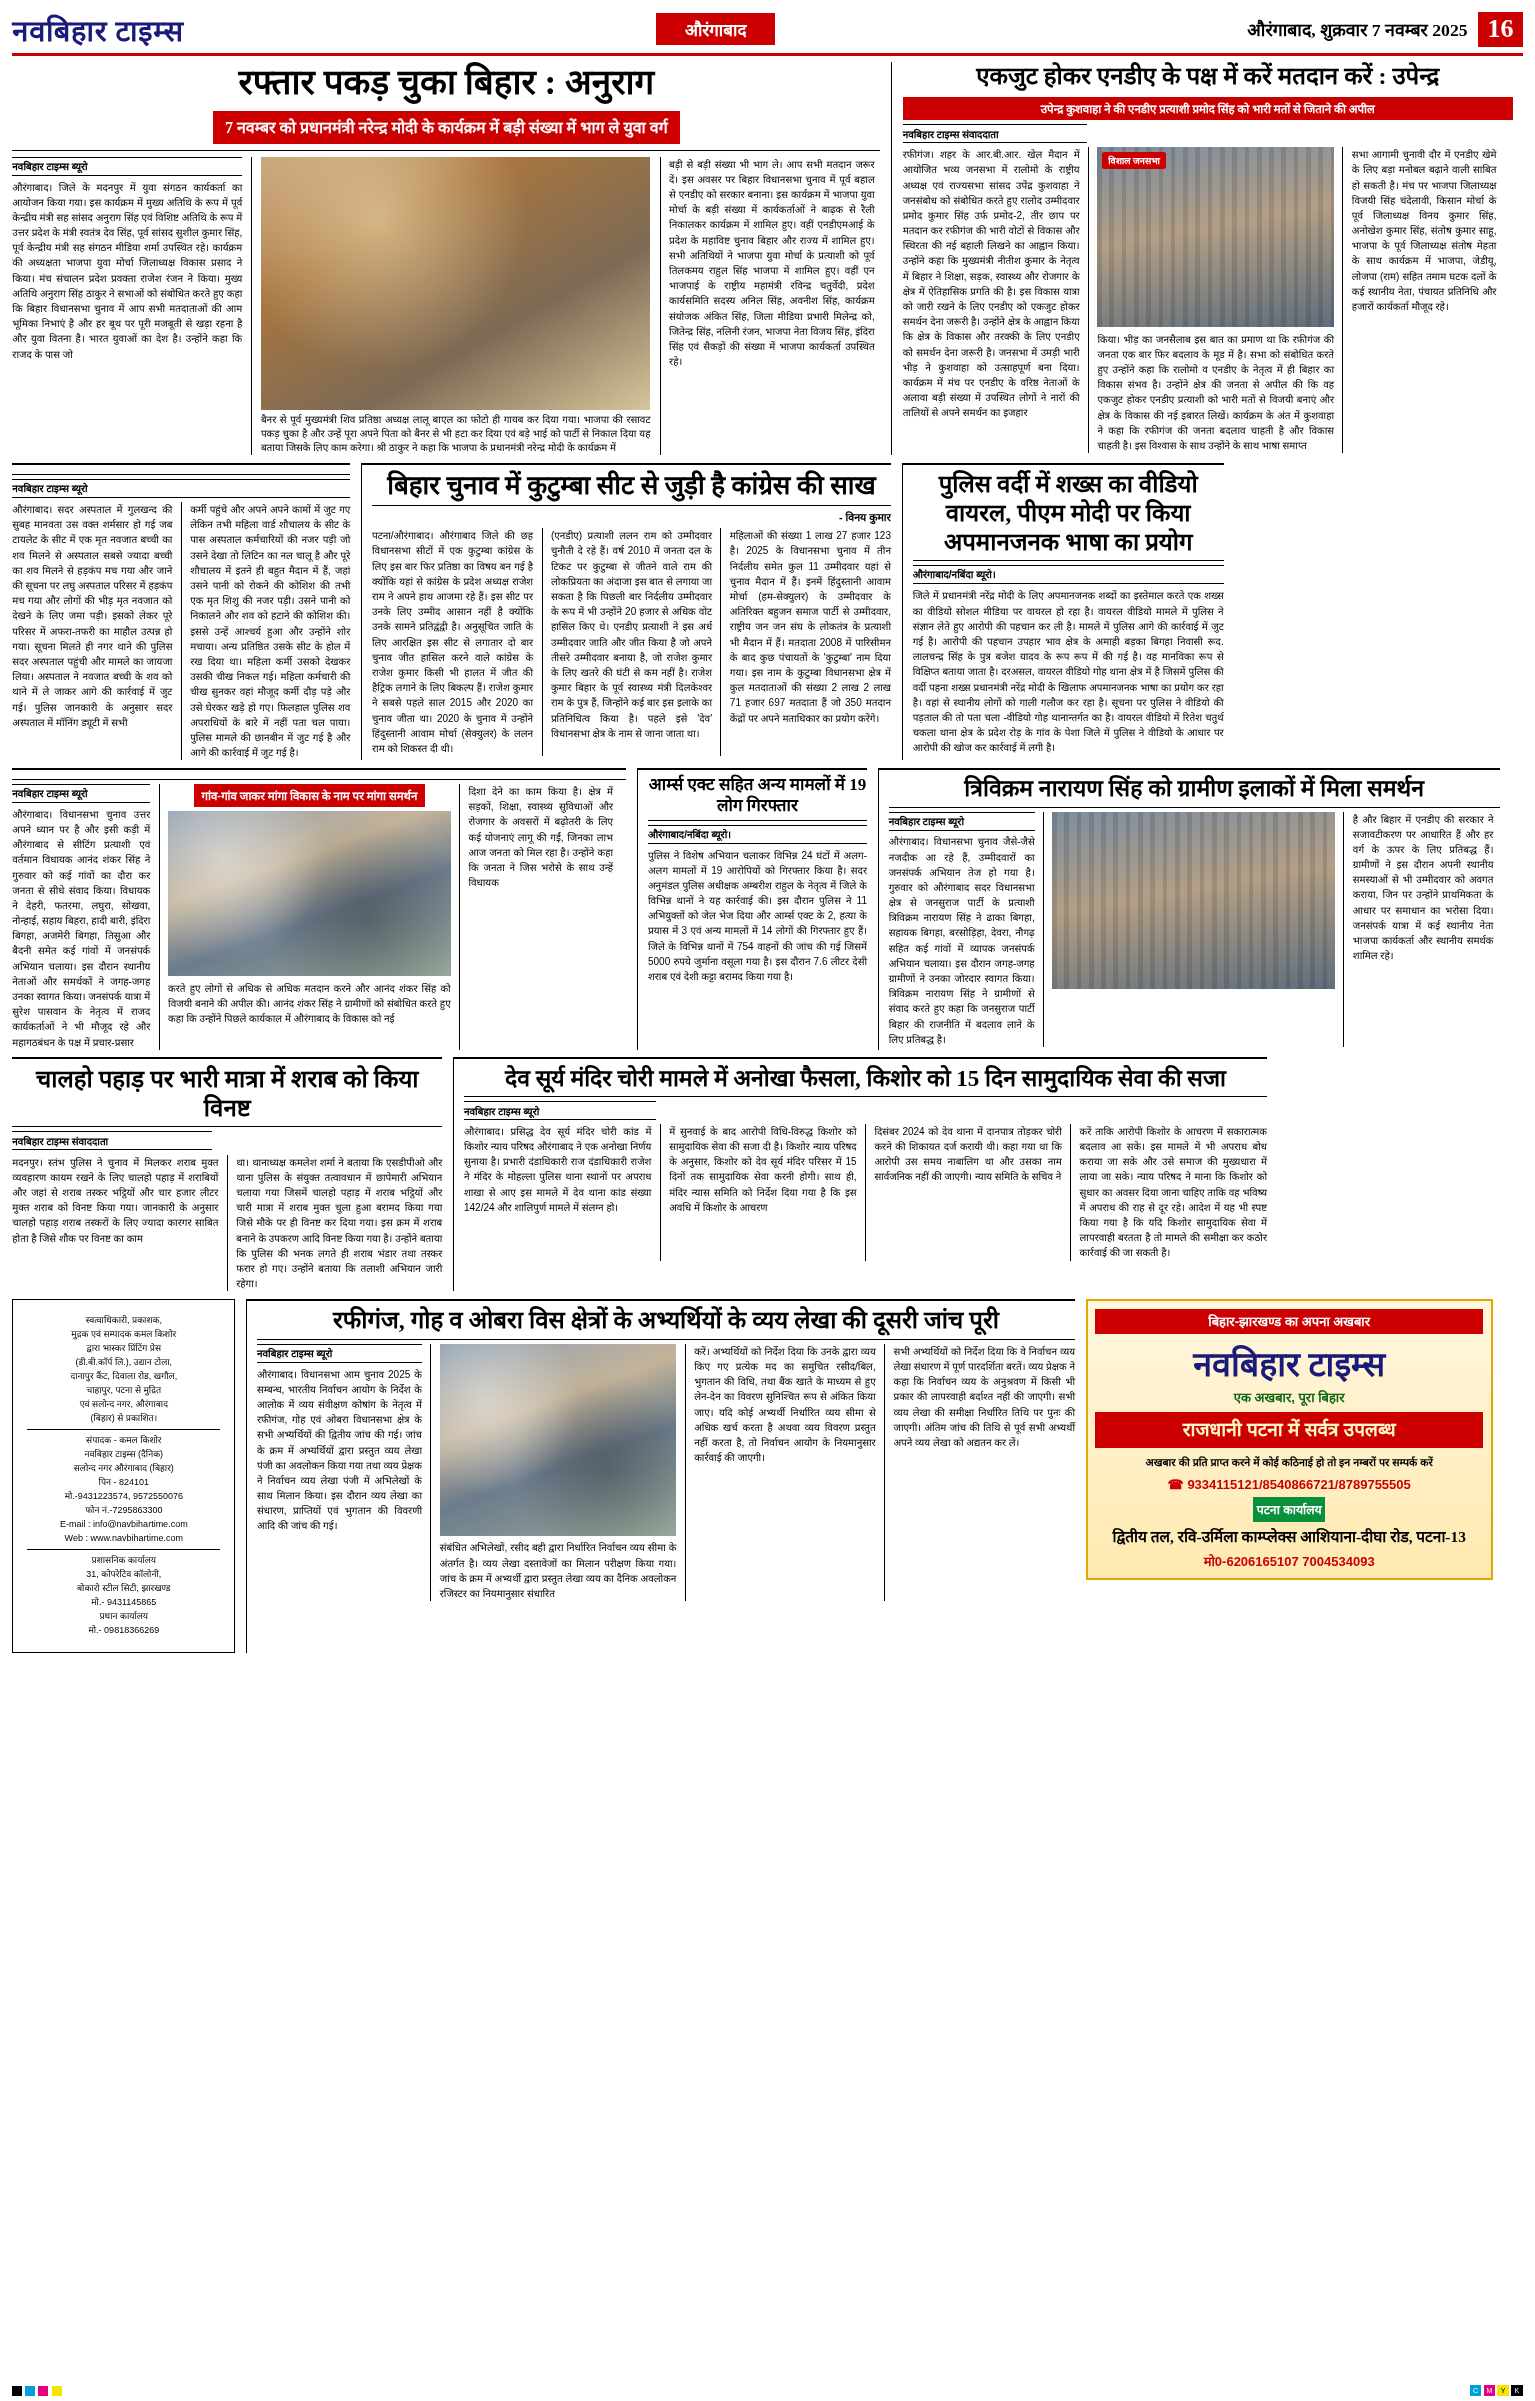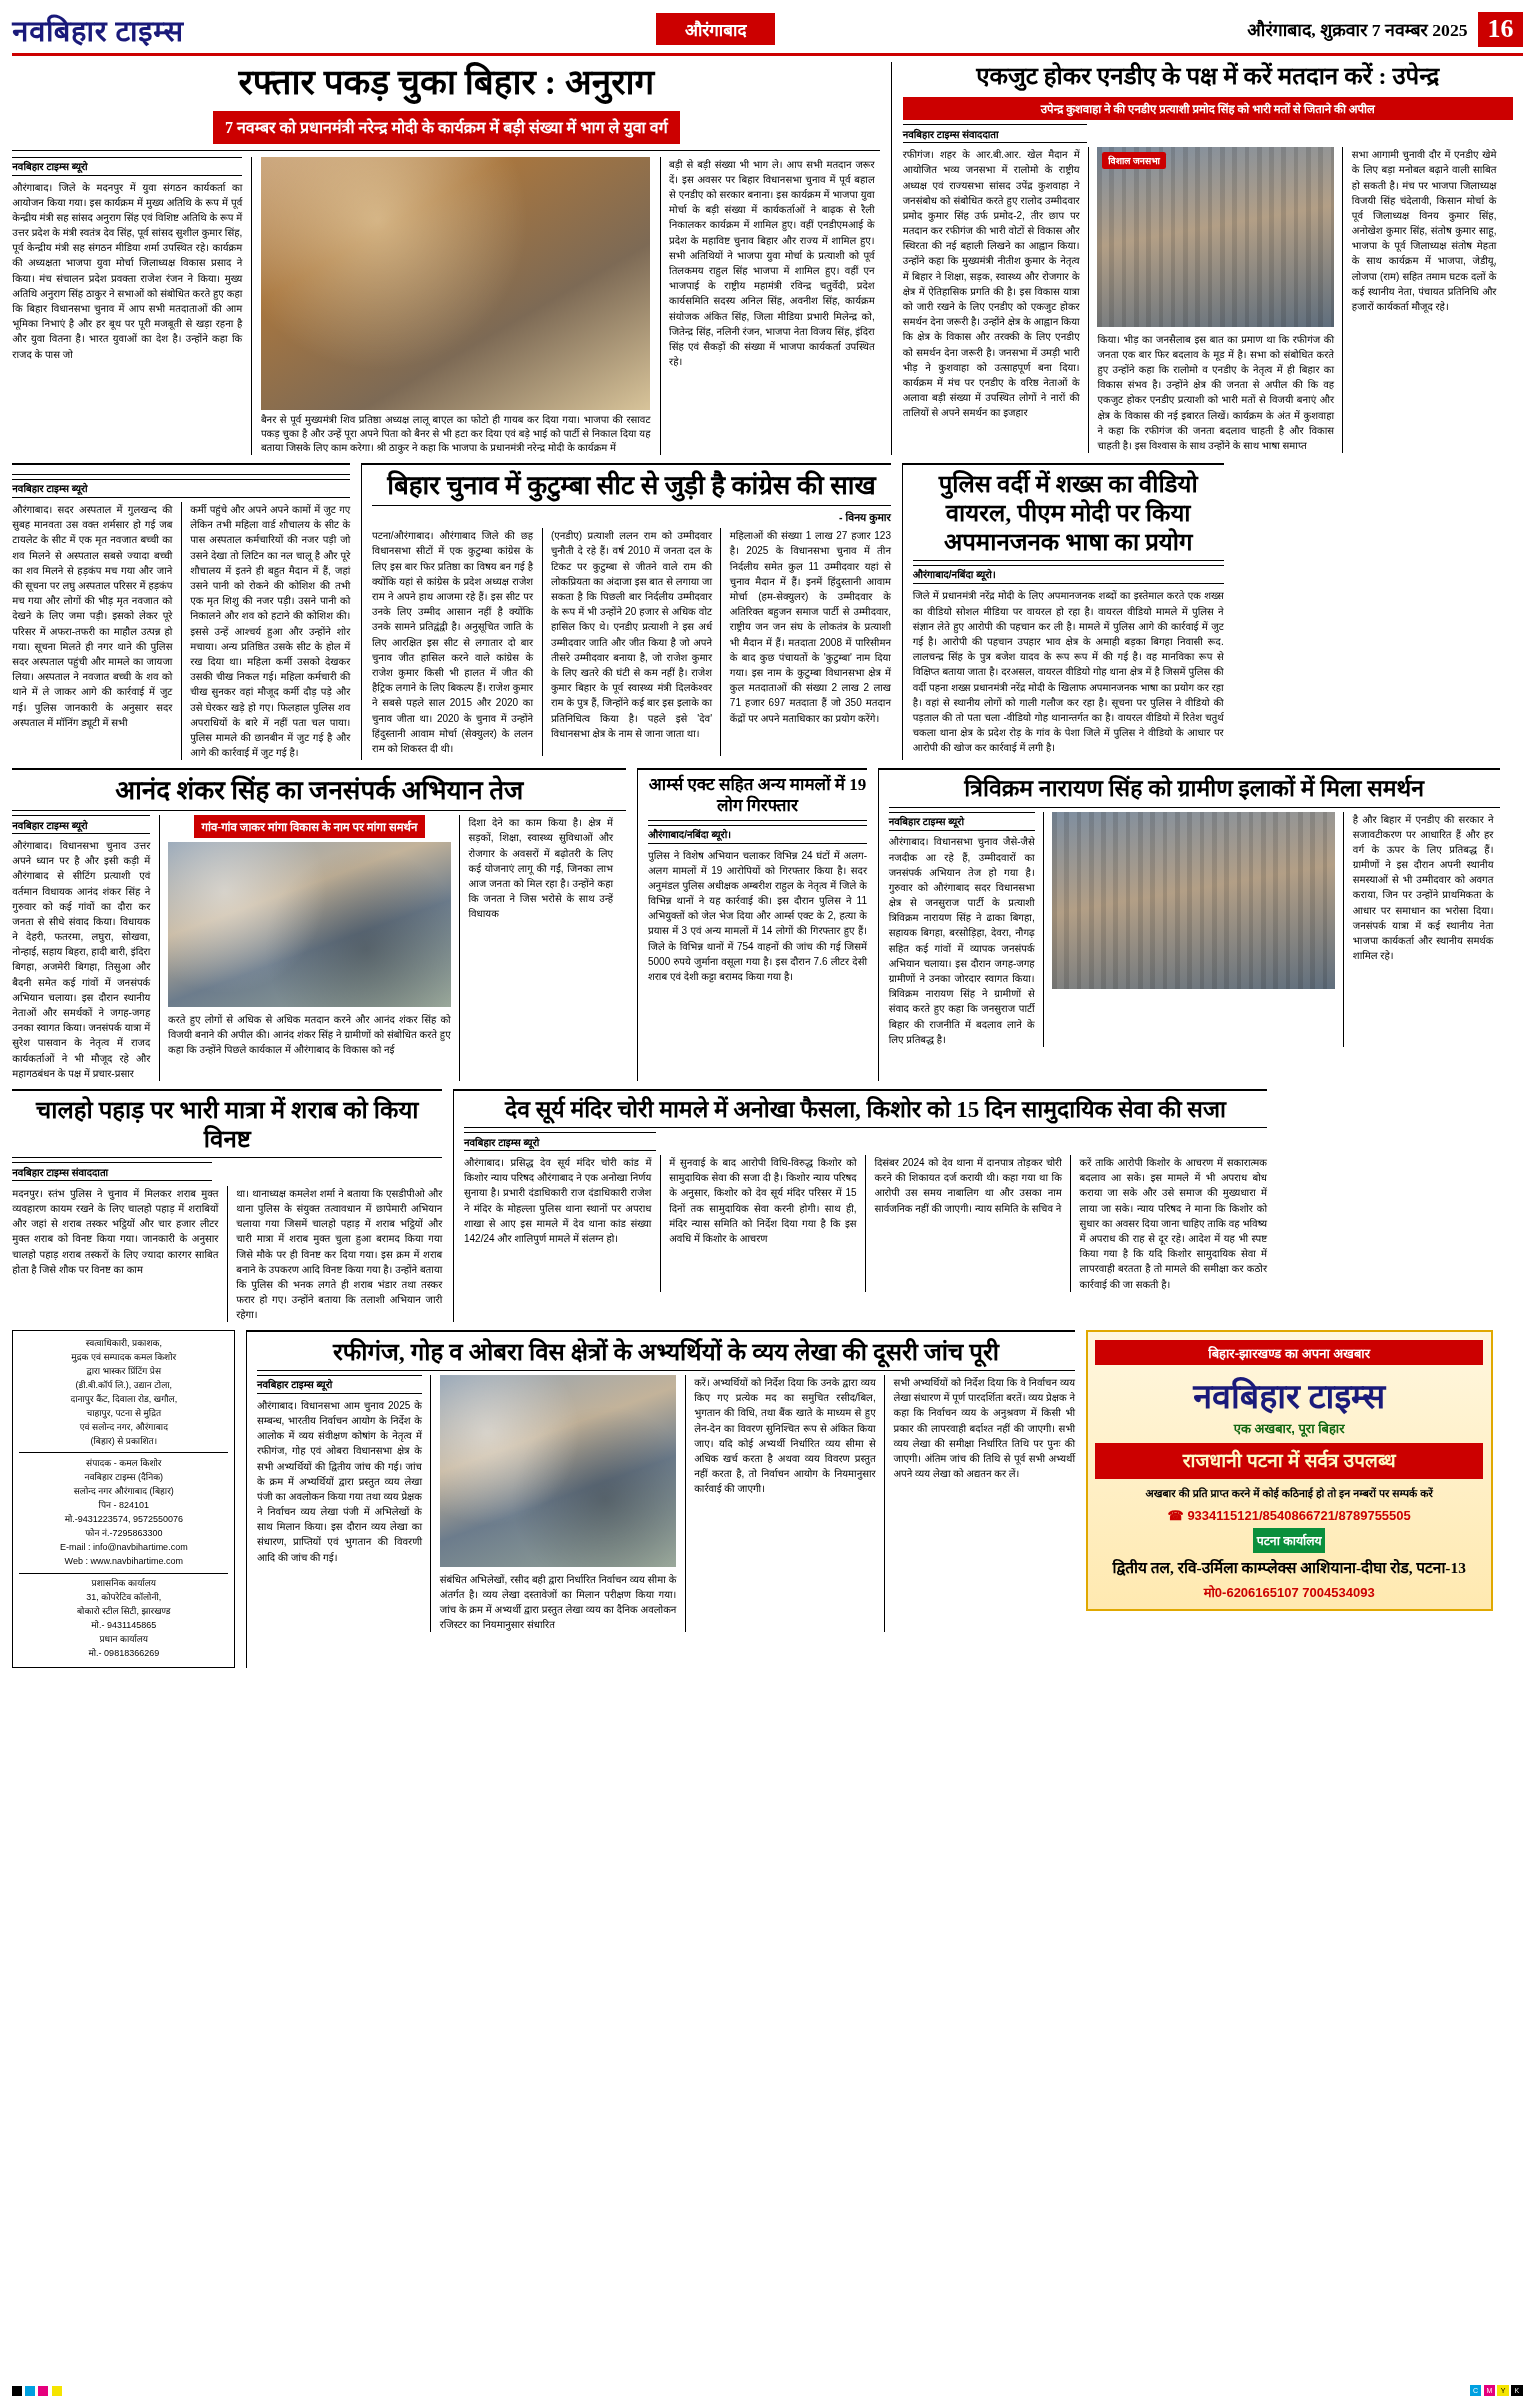--- a/index.html
+++ b/index.html
@@ -70,21 +70,21 @@
   .vline { border-left:0.8px solid #000; padding-left:8.4px; }
 
   
   .band { display:flex; gap:10.7px; margin-top:7.7px; }
   .bsec { border-top:2.3px solid #000; padding-top:5.4px; }
   .cols2 { display:flex; gap:8.4px; margin-top:4.6px; }
   .cols2 > div { flex:1; }
   .author { text-align:right; font-weight:bold; font-size:10.7px; margin:3.1px 0 4.6px; }
 
   
-  .imprint { border:1.5px solid #000; padding:6px; font-size:9px; line-height:1.55;
+  .imprint { border:1.5px solid #000; padding:14px; font-size:9px; line-height:1.55;
     text-align:center; }
   .ad { border:2.3px solid #e0a800; background:
       linear-gradient(180deg,#fff7df 0%,#ffe9b0 100%); padding:7.7px; text-align:center; }
   .ad-top { background:#c00; color:#fff; font-weight:bold; font-size:13px; padding:3.8px; }
   .ad-brand { font-family:"Liberation Serif", serif; font-weight:bold; font-size:34px;
     color:#1a1a7a; margin:6.1px 0 1.5px; }
   .ad-sub { font-size:13px; font-weight:bold; color:#116611; margin-bottom:6.1px; }
   .ad-red { background:#c00; color:#fef9c3; font-weight:bold; font-size:19px; padding:6.1px 3.1px;
     line-height:1.25; }
   .ad-line { font-size:10.7px; font-weight:bold; margin:7px 3.1px; line-height:1.4; }
@@ -189,21 +189,20 @@
       <div class="byline">औरंगाबाद/नबिंदा ब्यूरो।</div>
       <div class="cols2">
         <div class="col">जिले में प्रधानमंत्री नरेंद्र मोदी के लिए अपमानजनक शब्दों का इस्तेमाल करते एक शख्स का वीडियो सोशल मीडिया पर वायरल हो रहा है। वायरल वीडियो मामले में पुलिस ने संज्ञान लेते हुए आरोपी की पहचान कर ली है। मामले में पुलिस आगे की कार्रवाई में जुट गई है। आरोपी की पहचान उपहार भाव क्षेत्र के अमाही बड़का बिगहा निवासी रूद. लालचन्द्र सिंह के पुत्र बजेश यादव के रूप रूप में की गई है। वह मानविका रूप से विक्षिप्त बताया जाता है। दरअसल, वायरल वीडियो गोह थाना क्षेत्र में है जिसमें पुलिस की वर्दी पहना शख्स प्रधानमंत्री नरेंद्र मोदी के खिलाफ अपमानजनक भाषा का प्रयोग कर रहा है। वहां से स्थानीय लोगों को गाली गलौज कर रहा है। सूचना पर पुलिस ने वीडियो की पड़ताल की तो पता चला -वीडियो गोह थानान्तर्गत का है। वायरल वीडियो में रितेश चतुर्थ चकला थाना क्षेत्र के प्रदेश रोड़ के गांव के पेशा जिले में पुलिस ने वीडियो के आधार पर आरोपी की खोज कर कार्रवाई में लगी है।</div>
       </div>
     </div>
   </div>
 
   <div class="band">
 
     <div class="bsec" style="width:614px;">
-      <div class="sec-head" style="font-size:26px;">आनंद शंकर सिंह का जनसंपर्क अभियान तेज</div>
       <div class="hr-thin"></div>
       <div style="display:flex;gap:8.4px;">
         <div style="width:138px;flex:none;">
           <div class="byline">नवबिहार टाइम्स ब्यूरो</div>
           <div class="col">औरंगाबाद। विधानसभा चुनाव उत्तर अपने ध्यान पर है और इसी कड़ी में औरंगाबाद से सीटिंग प्रत्याशी एवं वर्तमान विधायक आनंद शंकर सिंह ने गुरुवार को कई गांवों का दौरा कर जनता से सीधे संवाद किया। विधायक ने देहरी, फतरमा, लघुरा, सोखवा, नोन्हाई, सहाय बिहरा, हादी बारी, इंदिरा बिगहा, अजमेरी बिगहा, तिसुआ और बैदनी समेत कई गांवों में जनसंपर्क अभियान चलाया। इस दौरान स्थानीय नेताओं और समर्थकों ने जगह-जगह उनका स्वागत किया। जनसंपर्क यात्रा में सुरेश पासवान के नेतृत्व में राजद कार्यकर्ताओं ने भी मौजूद रहे और महागठबंधन के पक्ष में प्रचार-प्रसार</div>
         </div>
         <div class="vline" style="width:292px;flex:none;">
           <div style="text-align:center;margin-bottom:4.6px;">
             <div class="sub-strip" style="font-size:11.5px;padding:3.8px 7.7px;">गांव-गांव जाकर मांगा विकास के नाम पर मांगा समर्थन</div>
           </div>

